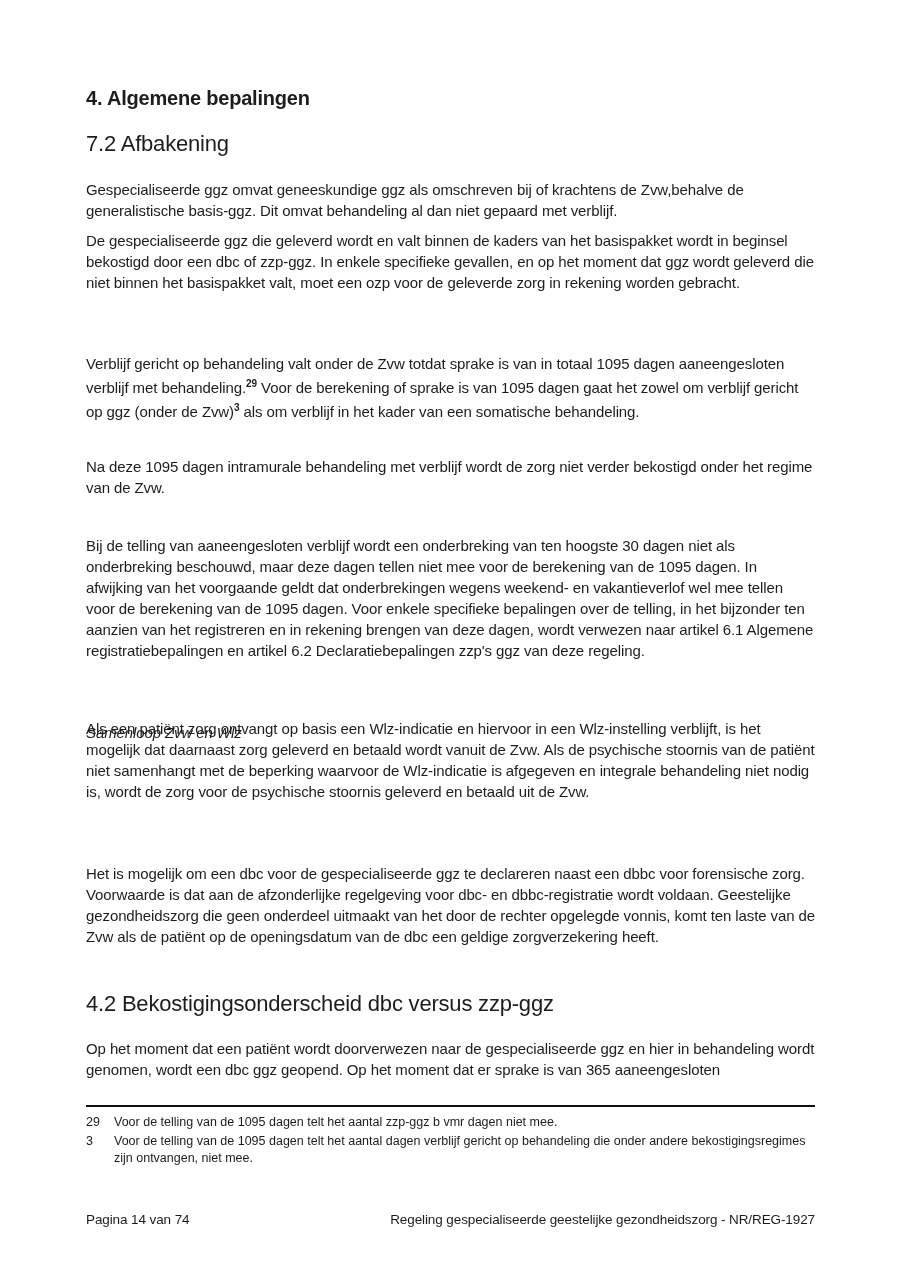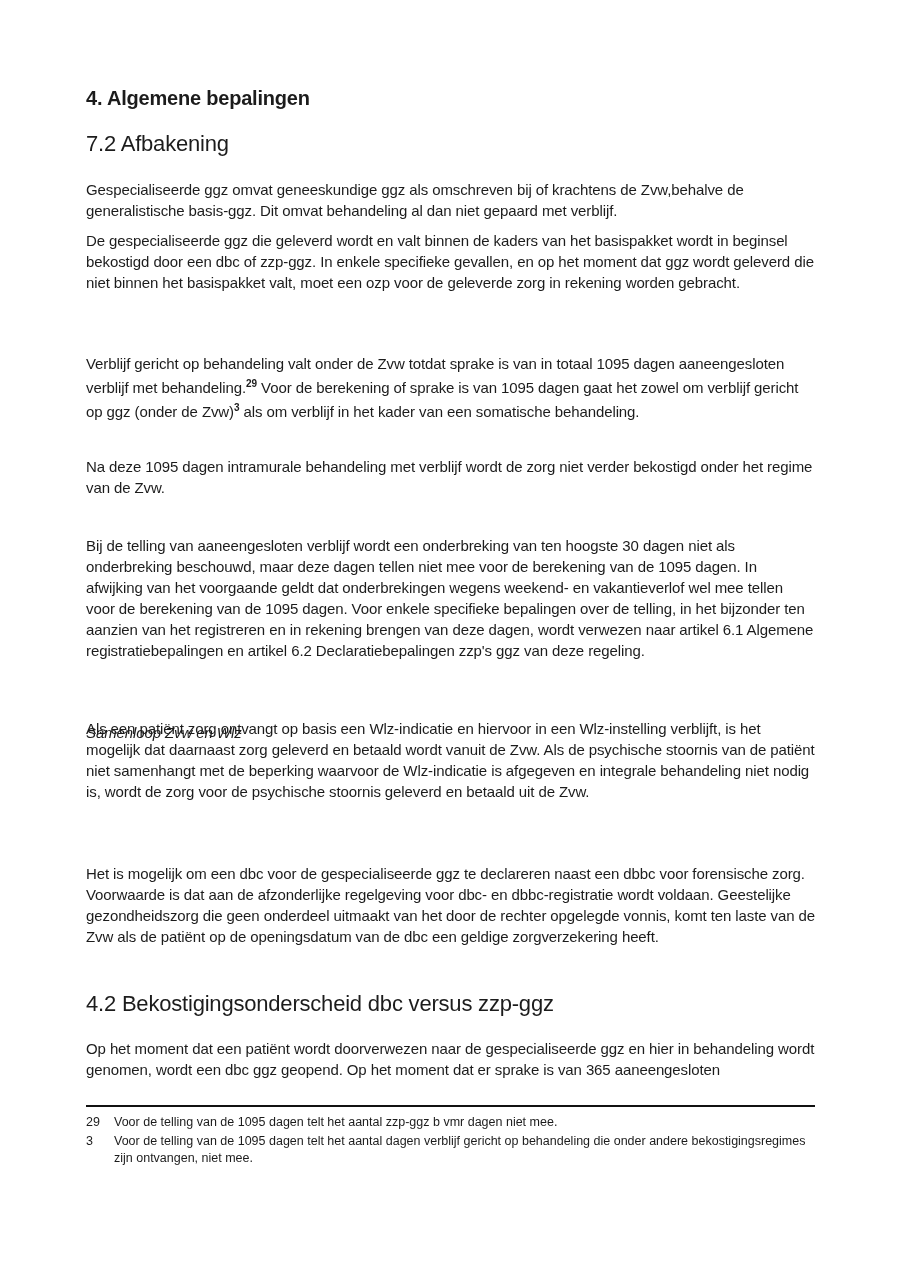--- a/index.html
+++ b/index.html
@@ -125,14 +125,18 @@
     <div class="fn-row">
       <span class="fn-marker">29</span>
       <span class="fn-text">Voor de telling van de 1095 dagen telt het aantal zzp-ggz b vmr dagen niet mee.</span>
     </div>
     <div class="fn-row">
       <span class="fn-marker">3</span>
       <span class="fn-text">Voor de telling van de 1095 dagen telt het aantal dagen verblijf gericht op behandeling die onder andere bekostigingsregimes zijn ontvangen, niet mee.</span>
     </div>
   </div>
 
+  <div class="block footer" style="top:1211px;">
+    <span>Pagina 14 van 74</span>
+    <span>Regeling gespecialiseerde geestelijke gezondheidszorg - NR/REG-1927</span>
+  </div>
 
 </div>
 
 </body></html>

